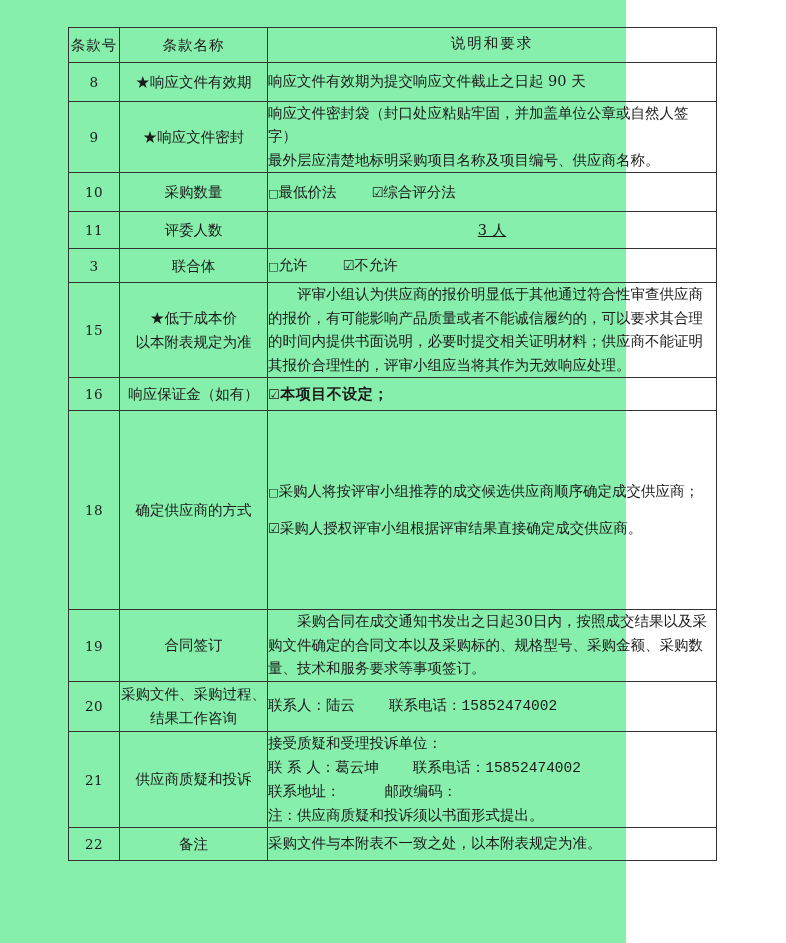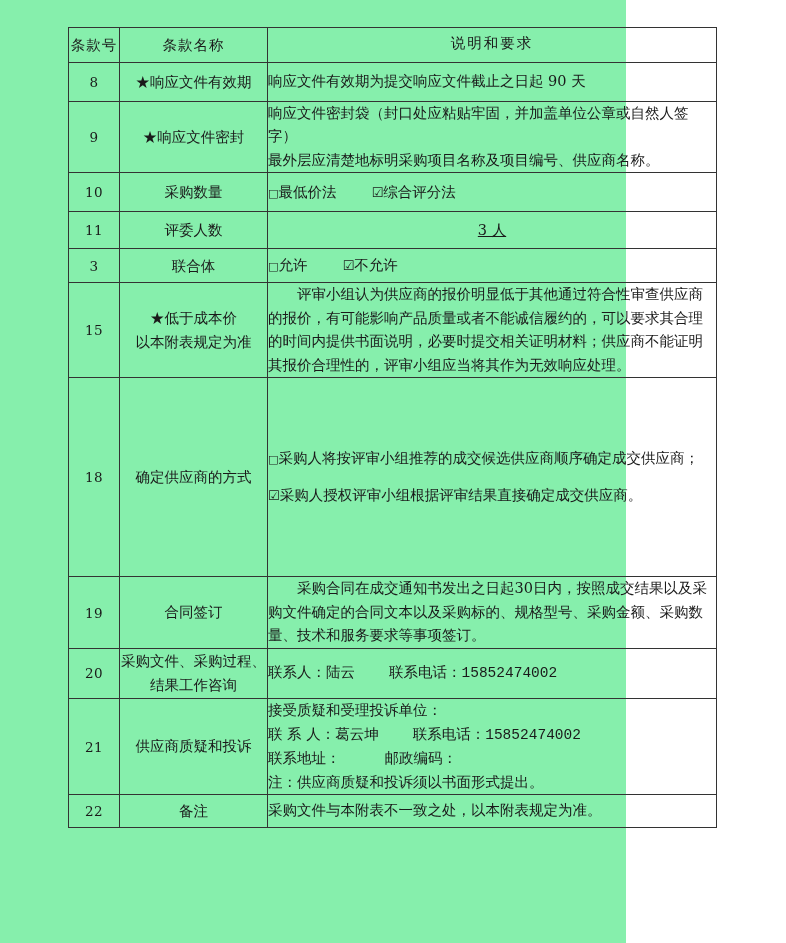--- a/index.html
+++ b/index.html
@@ -191,20 +191,27 @@
         <td class="cell-no">15</td>
         <td class="cell-name name-two-line">
           <span class="line">★低于成本价</span>
           <span class="line">以本附表规定为准</span>
         </td>
         <td class="cell-desc">
           <span class="desc-block indent">评审小组认为供应商的报价明显低于其他通过符合性审查供应商的报价，有可能影响产品质量或者不能诚信履约的，可以要求其合理的时间内提供书面说明，必要时提交相关证明材料；供应商不能证明其报价合理性的，评审小组应当将其作为无效响应处理。</span>
         </td>
       </tr>
 
+      <tr class="row-h32">
+        <td class="cell-no">16</td>
+        <td class="cell-name">响应保证金（如有）</td>
+        <td class="cell-desc">
+          <span class="bold-line"><span class="cbox-checked">☑</span><span>本项目不设定；</span></span>
+        </td>
+      </tr>
 
 
       <tr>
         <td class="cell-no cell-tall" style="height:198px">18</td>
         <td class="cell-name cell-tall">确定供应商的方式</td>
         <td class="cell-desc cell-tall">
           <span class="line" style="margin-bottom:14px"><span class="cbox-empty">□</span><span>采购人将按评审小组推荐的成交候选供应商顺序确定成交供应商；</span></span>
           <span class="line"><span class="cbox-checked">☑</span><span>采购人授权评审小组根据评审结果直接确定成交供应商。</span></span>
         </td>
       </tr>

